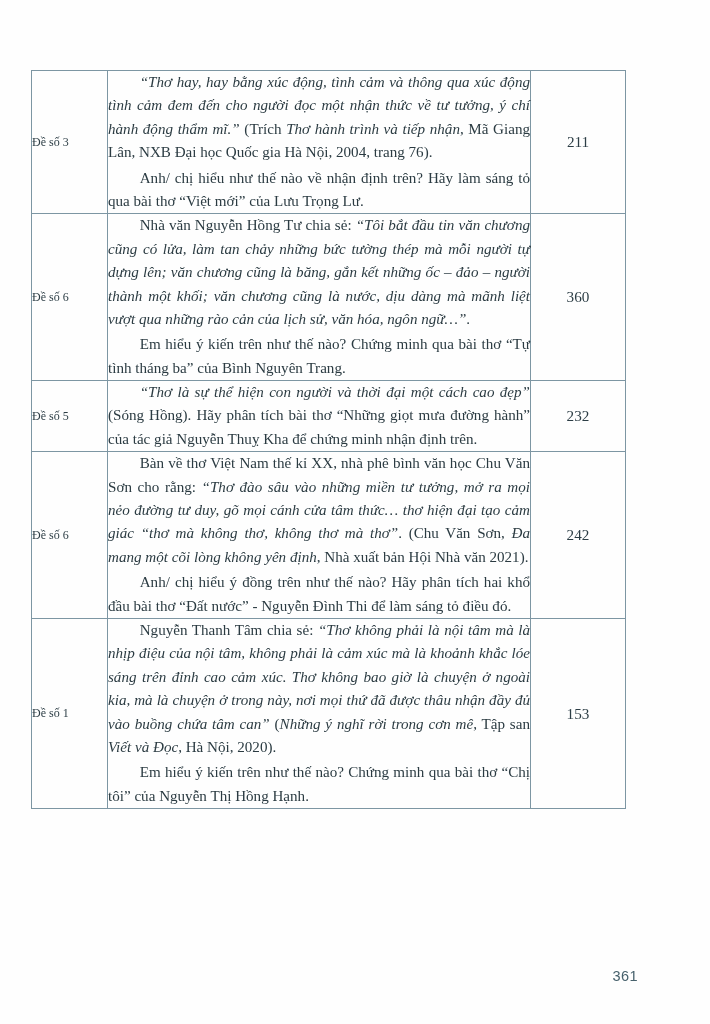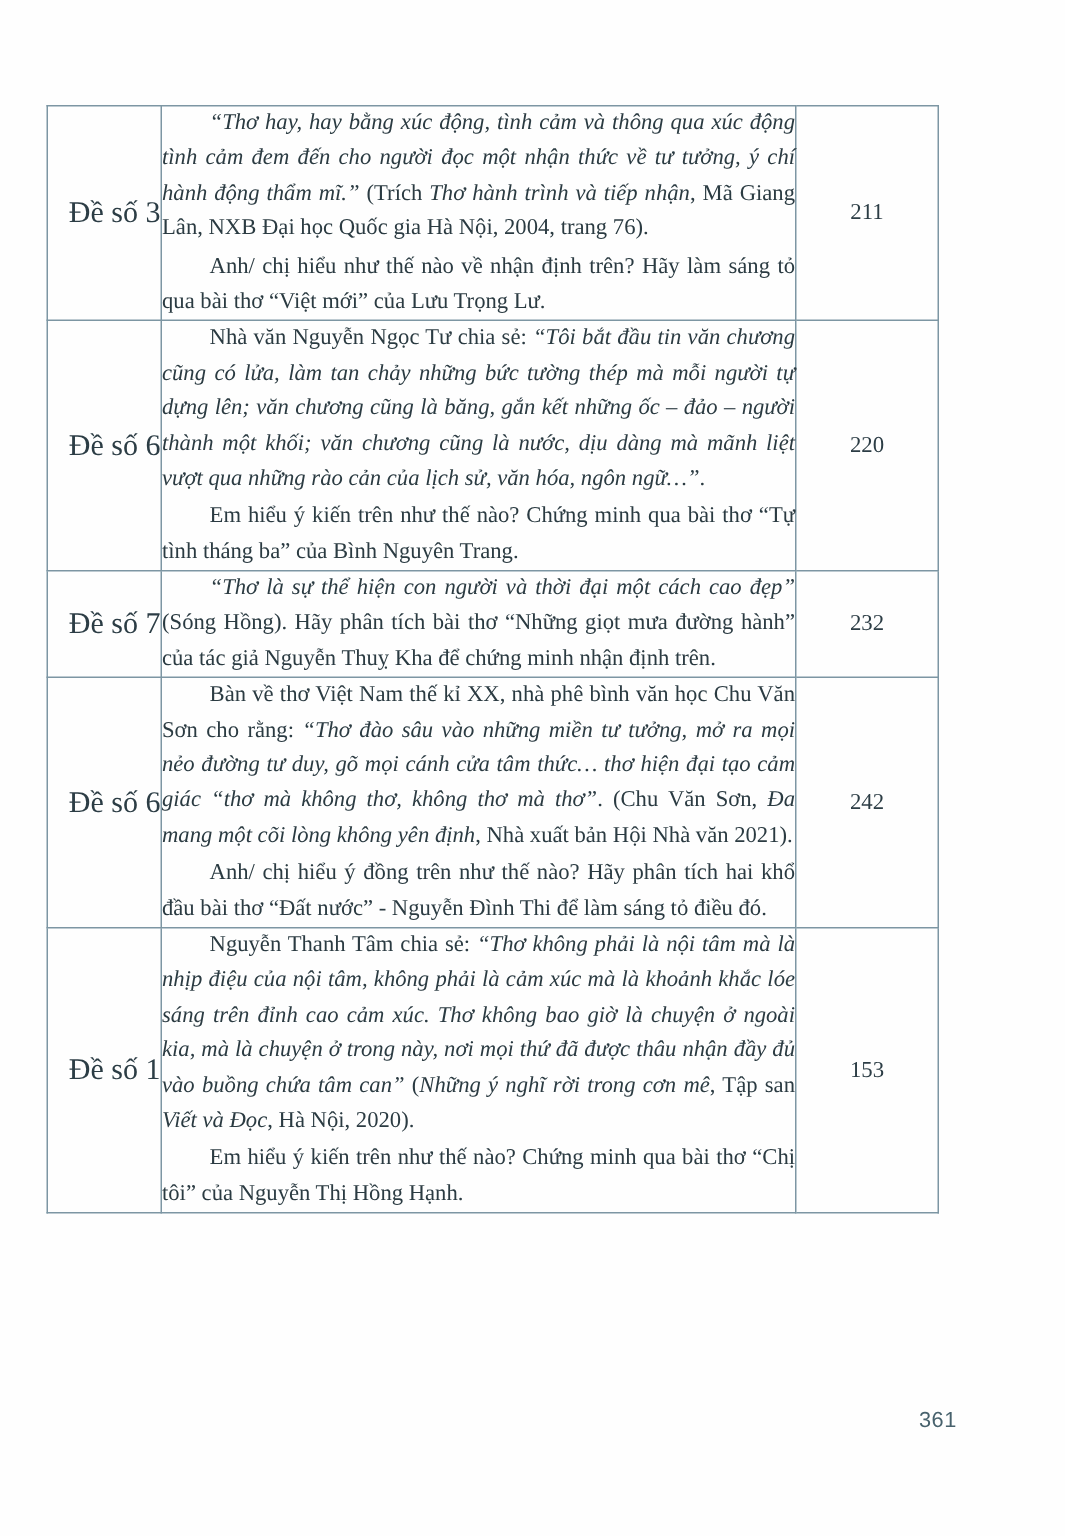--- a/index.html
+++ b/index.html
@@ -34,22 +34,22 @@
   table.exam-table td {
     border: 1px solid #7d96a3;
     padding: 0;
     vertical-align: middle;
   }
   col.c-label { width: 76px; }
   col.c-body  { width: 423px; }
   col.c-page  { width: 95px; }
 
   td.label-cell {
-    text-align: right;
-    font-size: 20px;
+    text-align: left;
+    font-size: 12px;
     line-height: 1.35;
     color: #2c3d45;
     padding: 2px 2px;
   }
   td.page-cell {
     text-align: center;
     font-size: 15.2px;
     color: #2c3d45;
     border-radius: 30px;
   }
@@ -68,21 +68,21 @@
     hyphens: none;
   }
   .para + .para {
     margin-top: 2px;
   }
   .it { font-style: italic; }
 
   .page-number {
     position: absolute;
     right: 72px;
-    top: 939px;
+    top: 968px;
     font-size: 14.5px;
     color: #47616c;
     font-family: "Liberation Sans", sans-serif;
     letter-spacing: 0.4px;
   }
 </style>
 </head>
 <body>
 
 <div class="page">
@@ -98,27 +98,27 @@
           <td class="label-cell">Đề số 3</td>
           <td class="body-cell">
             <p class="para"><span class="it">“Thơ hay, hay bằng xúc động, tình cảm và thông qua xúc động tình cảm đem đến cho người đọc một nhận thức về tư tưởng, ý chí hành động thẩm mĩ.”</span><span> (Trích </span><span class="it">Thơ hành trình và tiếp nhận</span><span>, Mã Giang Lân,  NXB Đại học Quốc gia Hà Nội, 2004, trang 76).</span></p>
             <p class="para"><span>Anh/ chị hiểu như thế nào về nhận định trên? Hãy làm sáng tỏ qua bài thơ “Việt mới” của Lưu Trọng Lư.</span></p>
           </td>
           <td class="page-cell">211</td>
         </tr>
         <tr>
           <td class="label-cell">Đề số 6</td>
           <td class="body-cell">
-            <p class="para"><span>Nhà văn Nguyễn Ngọc Tư chia sẻ: </span><span class="it">“Tôi bắt đầu tin văn chương cũng có lửa, làm tan chảy những bức tường thép mà mỗi người tự dựng lên; văn chương cũng là băng, gắn kết những ốc – đảo – người thành một khối; văn chương cũng là nước, dịu dàng mà mãnh liệt vượt qua những rào cản của lịch sử, văn hóa, ngôn ngữ…”</span><span>.</span></p>
+            <p class="para"><span>Nhà văn Nguyễn Hồng Tư chia sẻ: </span><span class="it">“Tôi bắt đầu tin văn chương cũng có lửa, làm tan chảy những bức tường thép mà mỗi người tự dựng lên; văn chương cũng là băng, gắn kết những ốc – đảo – người thành một khối; văn chương cũng là nước, dịu dàng mà mãnh liệt vượt qua những rào cản của lịch sử, văn hóa, ngôn ngữ…”</span><span>.</span></p>
             <p class="para"><span>Em hiểu ý kiến trên như thế nào? Chứng minh qua bài thơ “Tự tình tháng ba” của Bình Nguyên Trang.</span></p>
           </td>
-          <td class="page-cell">220</td>
+          <td class="page-cell">360</td>
         </tr>
         <tr>
-          <td class="label-cell">Đề số 7</td>
+          <td class="label-cell">Đề số 5</td>
           <td class="body-cell">
             <p class="para"><span class="it">“Thơ là sự thể hiện con người và thời đại một cách cao đẹp”</span><span> (Sóng Hồng). Hãy phân tích bài thơ “Những giọt mưa đường hành” của tác giả Nguyễn Thuỵ Kha để chứng minh nhận định trên.</span></p>
           </td>
           <td class="page-cell">232</td>
         </tr>
         <tr>
           <td class="label-cell">Đề số 6</td>
           <td class="body-cell">
             <p class="para"><span>Bàn về thơ Việt Nam thế kỉ XX, nhà phê bình văn học Chu Văn Sơn cho rằng: </span><span class="it">“Thơ đào sâu vào những miền tư tưởng, mở ra mọi nẻo đường tư duy, gõ mọi cánh cửa tâm thức… thơ hiện đại tạo cảm giác “thơ mà không thơ, không thơ mà thơ”</span><span>. (Chu Văn Sơn, </span><span class="it">Đa mang một cõi lòng không yên định</span><span>, Nhà xuất bản Hội Nhà văn 2021).</span></p>
             <p class="para"><span>Anh/ chị hiểu ý đồng trên như thế nào? Hãy phân tích hai khổ đầu bài thơ “Đất nước” - Nguyễn Đình Thi để làm sáng tỏ điều đó.</span></p>

